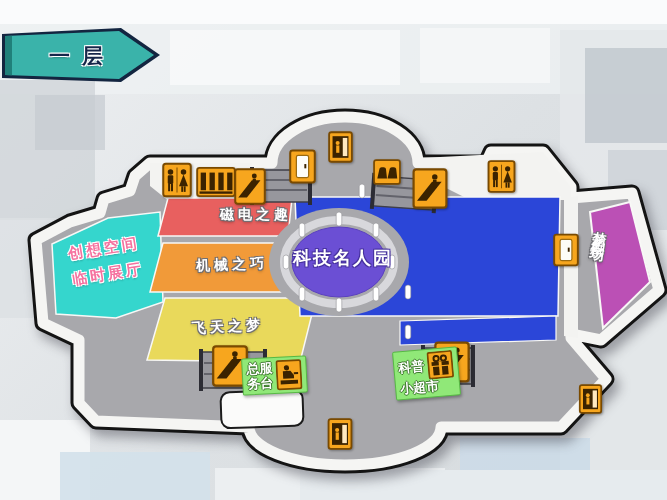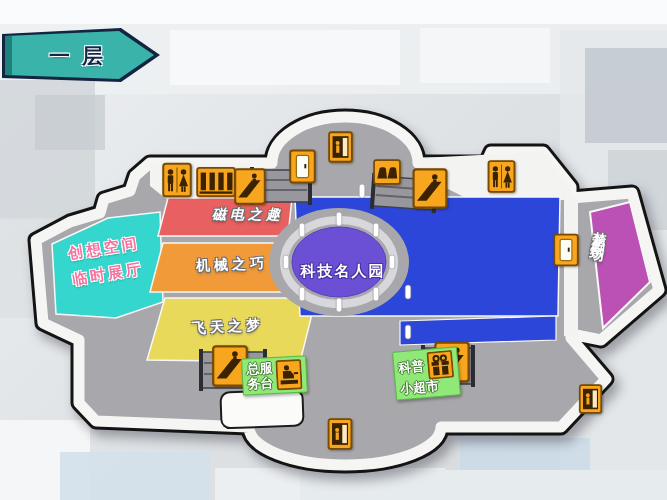--- a/index.html
+++ b/index.html
@@ -14,25 +14,25 @@
     text-align:center;font-size:21px;font-weight:bold;color:#16264a;
     letter-spacing:12px;text-indent:12px;line-height:28px;
     text-shadow:-1px -1px 0 #fff,1px -1px 0 #fff,-1px 1px 0 #fff,1px 1px 0 #fff,0 2px 2px rgba(0,0,0,.25);}
   
   .zone-label{position:absolute;font-weight:bold;color:#ffffff;font-size:14px;
     letter-spacing:4px;text-align:center;
     text-shadow:-1px -1px 0 #6f6f74,1px -1px 0 #6f6f74,-1px 1px 0 #6f6f74,1px 1px 0 #6f6f74,0 2px 3px rgba(0,0,0,.35);}
   #creative-label{left:44px;top:236px;width:124px;font-size:15px;line-height:1.7;
     color:#f5729f;letter-spacing:3px;transform:rotate(-9deg);
     text-shadow:-1px -1px 0 #fff,1px -1px 0 #fff,-1px 1px 0 #fff,1px 1px 0 #fff,0 2px 2px rgba(0,0,0,.25);}
-  #magnet-label{left:168px;top:206px;width:160px;font-style:italic;}
+  #magnet-label{left:176px;top:206px;width:160px;}
   #machine-label{left:152px;top:256px;width:160px;transform:rotate(-2deg);}
   #flight-label{left:148px;top:318px;width:160px;transform:rotate(-3deg);}
   #explore-label{left:377px;top:244px;width:170px;letter-spacing:8px;}
-  #celebrity-label{left:281px;top:262px;width:124px;font-size:15px;letter-spacing:2px;
+  #celebrity-label{left:281px;top:246px;width:124px;font-size:18px;letter-spacing:2px;
     text-shadow:-1px -1px 0 #47329e,1px -1px 0 #47329e,-1px 1px 0 #47329e,1px 1px 0 #47329e;}
   #theater-label{left:592px;top:221px;writing-mode:vertical-rl;text-orientation:upright;
     letter-spacing:5px;transform:rotate(9deg);font-size:14px;}
   
   .badge{position:absolute;background:#90e878;border:1px solid #57b945;border-radius:2px;
     display:flex;align-items:center;gap:3px;padding:2px 4px;
     box-shadow:1px 2px 3px rgba(0,0,0,.3);}
   .badge .txt{font-weight:bold;color:#fff;font-size:13px;line-height:1.15;white-space:nowrap;
     text-shadow:-1px 0 0 #3f7a2f,1px 0 0 #3f7a2f,0 -1px 0 #3f7a2f,0 1px 0 #3f7a2f;}
   #service-badge{left:242px;top:357px;transform:rotate(-3deg);}

